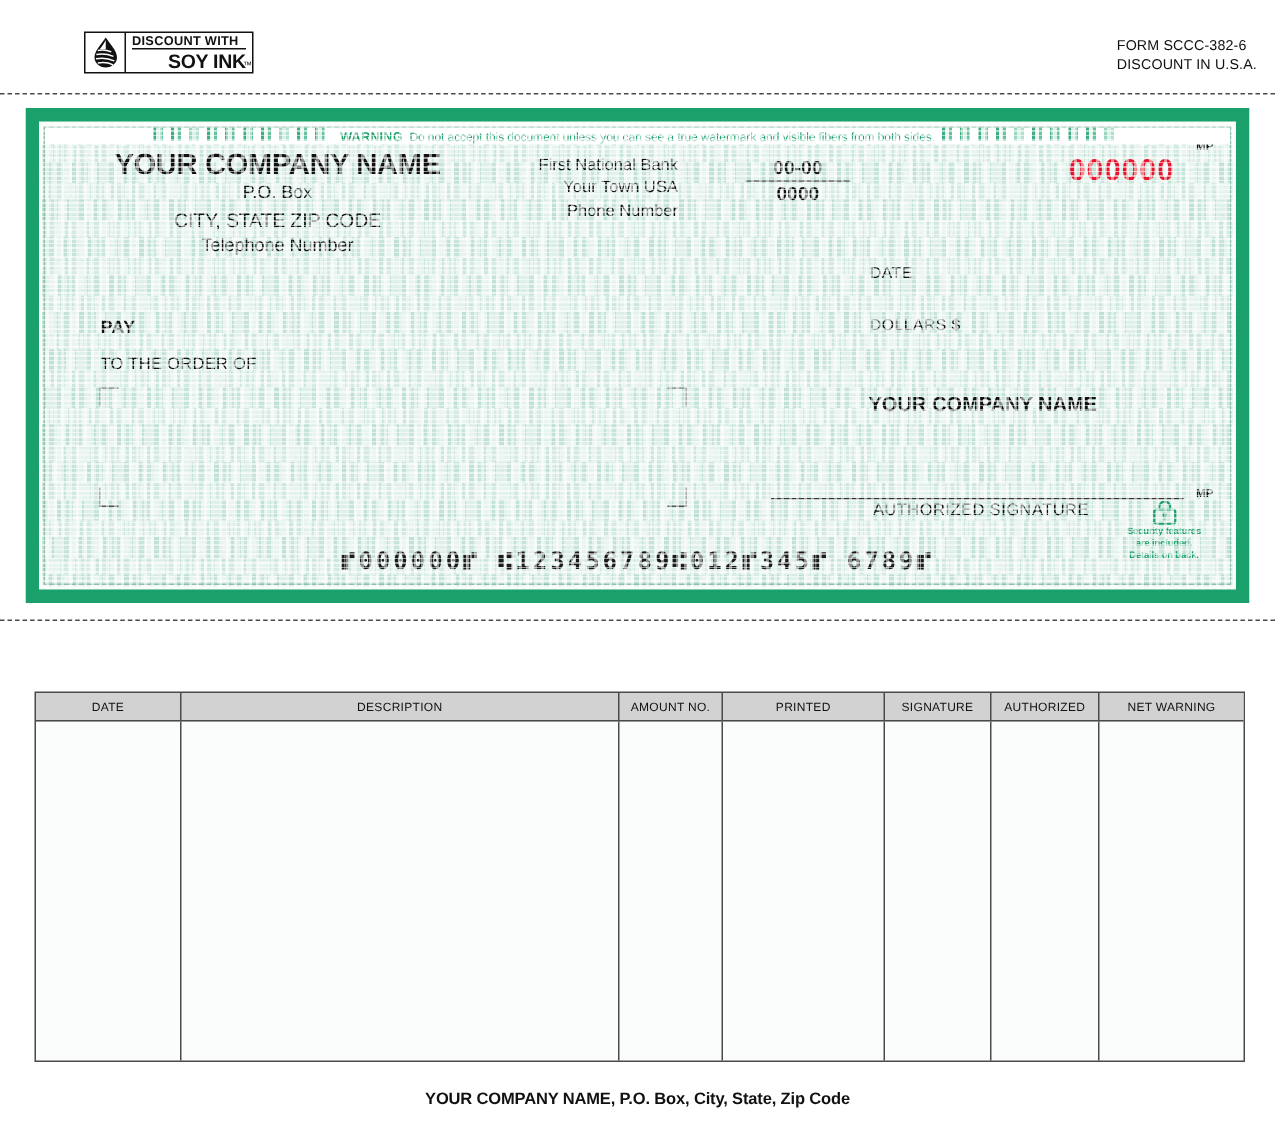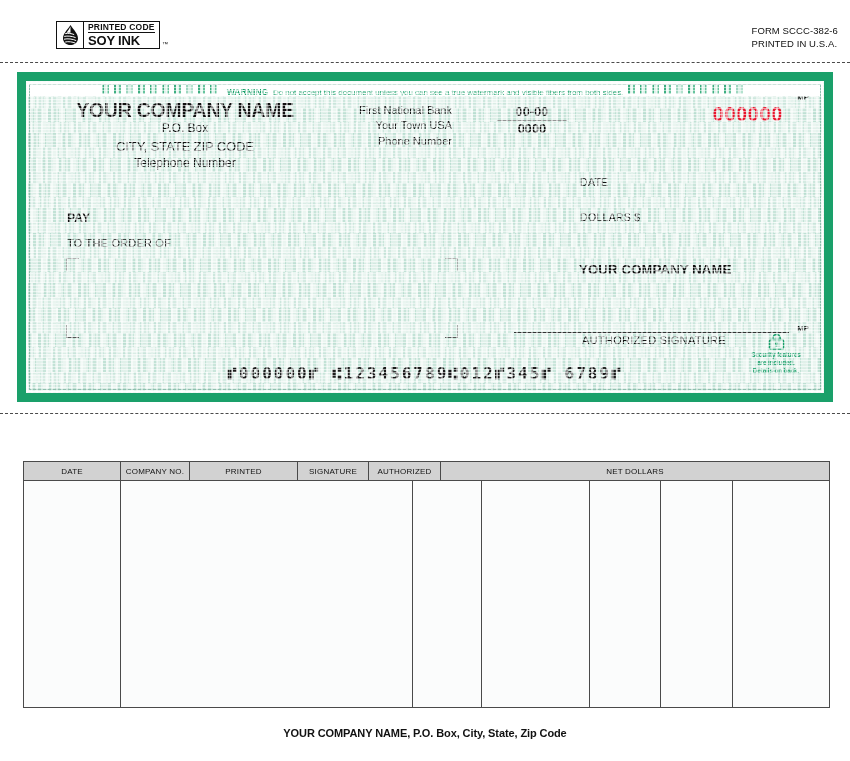--- a/index.html
+++ b/index.html
@@ -35,20 +35,21 @@
     display: flex; flex-direction: column; justify-content: center;
     line-height: 1;
   }
   #soy-ink-text .l1 {
     font-size: 8.5px; font-weight: bold; letter-spacing: .2px;
     border-bottom: 1.4px solid #111; padding-bottom: 1px;
   }
   #soy-ink-text .l2 {
     font-size: 13px; font-weight: bold; letter-spacing: -.2px;
     padding-top: 1px;
+    margin-left: 24px;
   }
   #soy-tm {
     position: absolute; left: 162px; top: 41px;
     font-size: 6px; color: #111;
   }
   #form-info {
     position: absolute; right: 12px; top: 25px;
     text-align: left; font-size: 9.5px; line-height: 1.35;
     font-weight: 500; letter-spacing: .1px;
   }
@@ -260,29 +261,29 @@
       <svg width="19" height="22" viewBox="0 0 19 22" aria-hidden="true">
         <path d="M9.5 1 C13 6.2 17 10 17 14.2 C17 18.2 13.6 21 9.5 21 C5.4 21 2 18.2 2 14.2 C2 10 6 6.2 9.5 1 Z" fill="#111"></path>
         <path d="M4.2 9.6 C7 9.1 10.5 9.4 13.2 10.6" stroke="#fff" stroke-width="1" fill="none"></path>
         <path d="M3.2 12.4 C6.6 11.7 11 12.1 14.6 13.6" stroke="#fff" stroke-width="1" fill="none"></path>
         <path d="M3.0 15.2 C6.8 14.4 11.5 14.9 15.2 16.6" stroke="#fff" stroke-width="1" fill="none"></path>
         <path d="M4.2 18.0 C7.5 17.3 11.6 17.8 14.4 19.2" stroke="#fff" stroke-width="1" fill="none"></path>
         <path d="M9.5 2.6 C8.3 5.2 6.6 7.2 5.4 8.8 L9.5 8.8 Z" fill="#fff"></path>
       </svg>
     </div>
     <div id="soy-ink-text">
-      <div class="l1">PRINTED CODE</div>
+      <div class="l1">DISCOUNT WITH</div>
       <div class="l2">SOY INK</div>
     </div>
   </div>
   <div id="soy-tm">™</div>
 
   <div id="form-info">
     <div>FORM SCCC-382-6</div>
-    <div>PRINTED IN U.S.A.</div>
+    <div>DISCOUNT IN U.S.A.</div>
   </div>
 </div>
 
 <div class="perf" id="perf-top"></div>
 
 <div id="check">
 
   <div id="check-tint">
       <div class="wave" style="top: 0px; opacity: 0.85; transform: translateX(-8px);"></div>
       <div class="chev" style="top: 14px; opacity: 0.62; transform: translateX(-1px);"></div>
@@ -439,25 +440,26 @@
 
     <div id="micr-line">⑈000000⑈  ⑆123456789⑆012⑈345⑈ 6789⑈</div>
   </div>
 </div>
 
 <div class="perf" id="perf-bottom"></div>
 
 <div id="stub-table">
   <div id="stub-head">
     <div class="col c-date">DATE</div>
-    <div class="col c-inv">COMPANY NO.</div>
+    <div class="col c-desc">DESCRIPTION</div>
+    <div class="col c-inv">AMOUNT NO.</div>
     <div class="col c-amt">PRINTED</div>
     <div class="col c-disc">SIGNATURE</div>
     <div class="col c-ded">AUTHORIZED</div>
-    <div class="col c-net">NET DOLLARS</div>
+    <div class="col c-net">NET WARNING</div>
   </div>
   <div id="stub-body">
     <div class="col c-date"></div>
     <div class="col c-desc"></div>
     <div class="col c-inv"></div>
     <div class="col c-amt"></div>
     <div class="col c-disc"></div>
     <div class="col c-ded"></div>
     <div class="col c-net"></div>
   </div>

